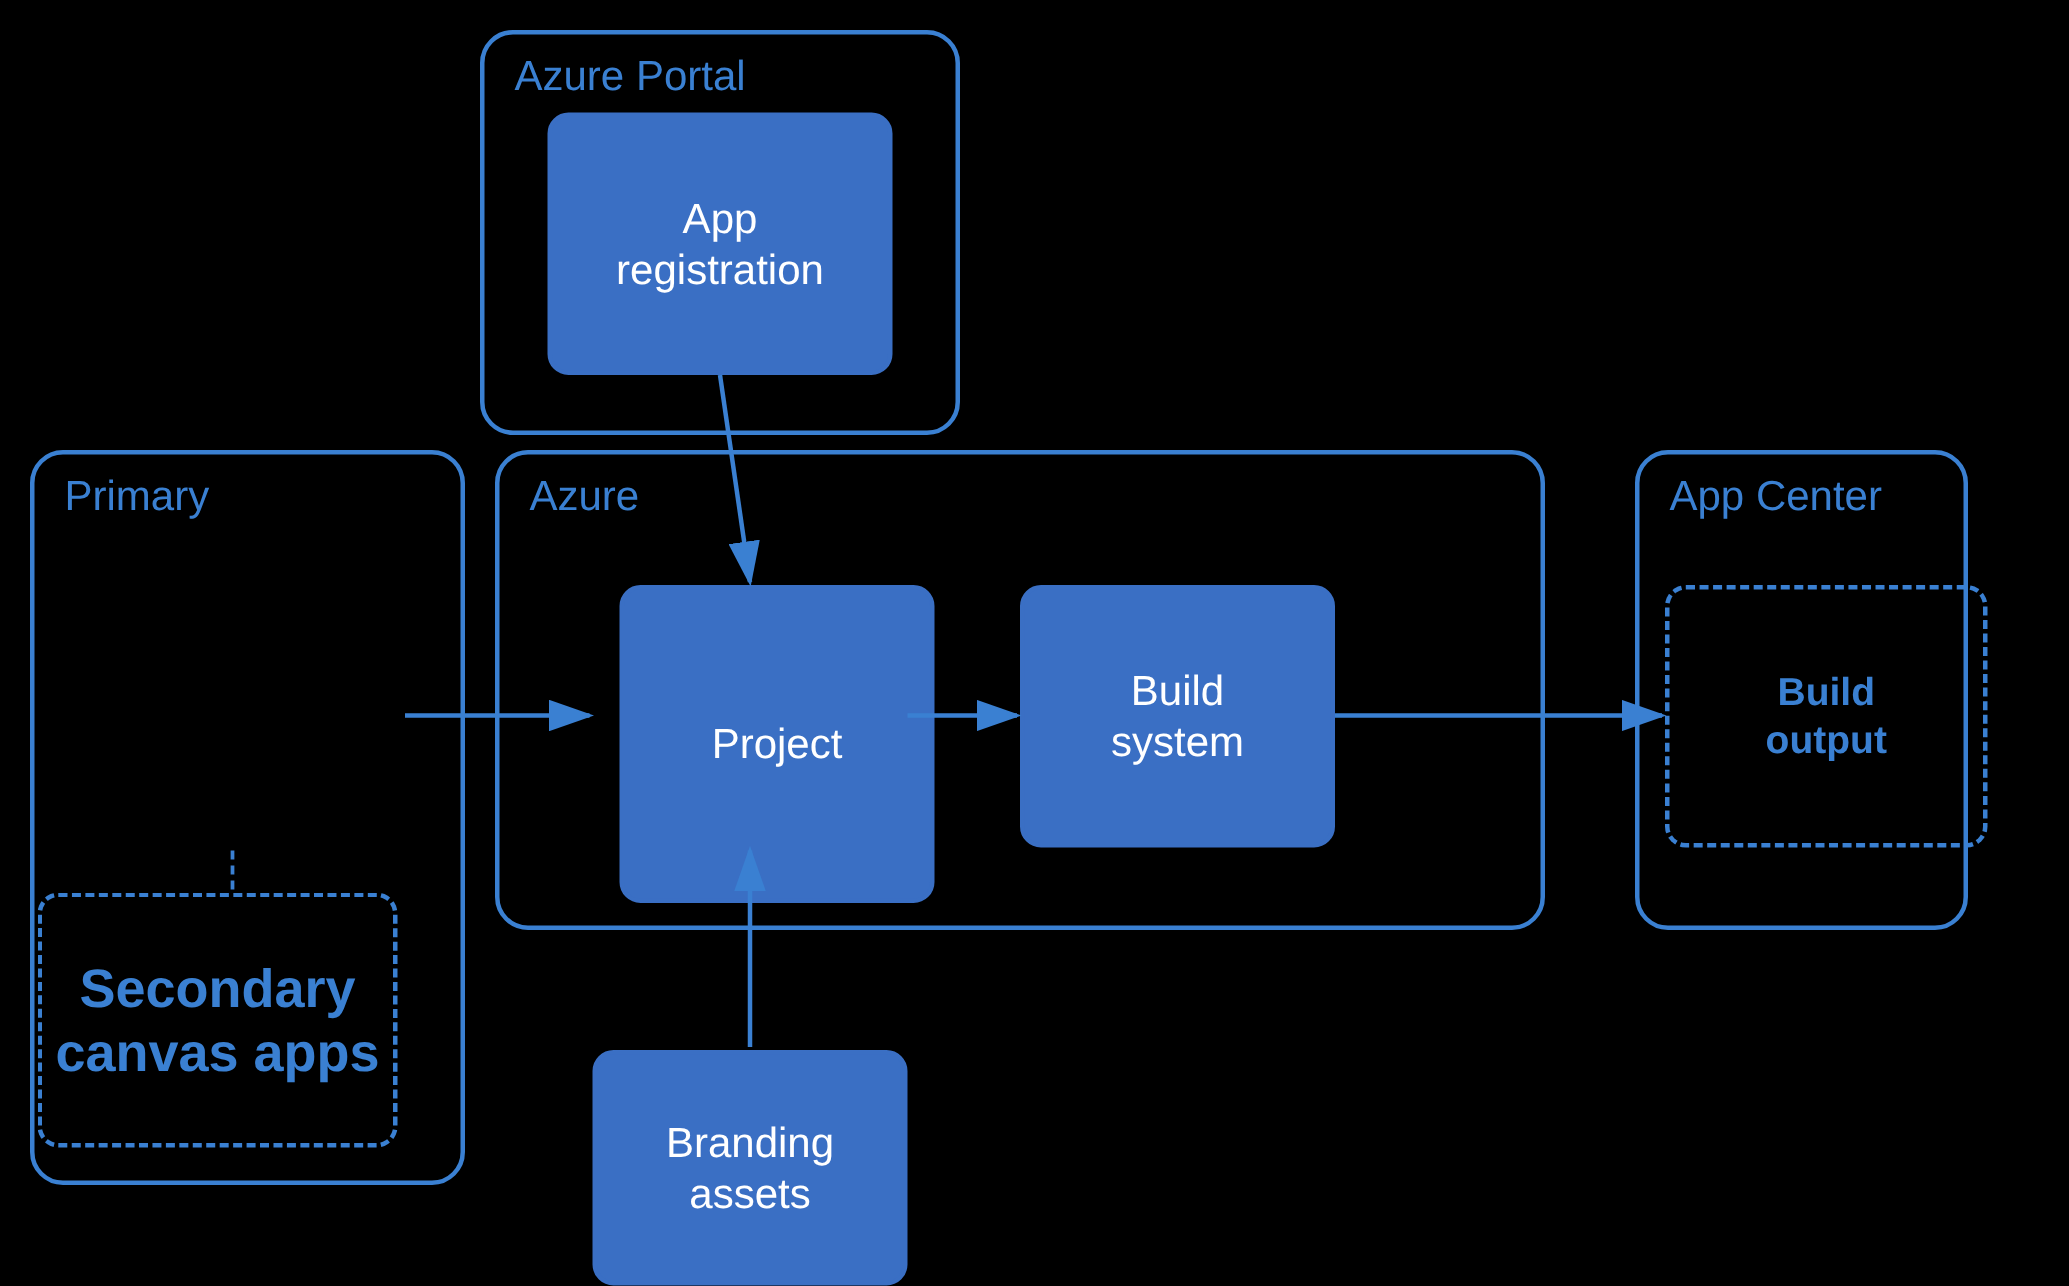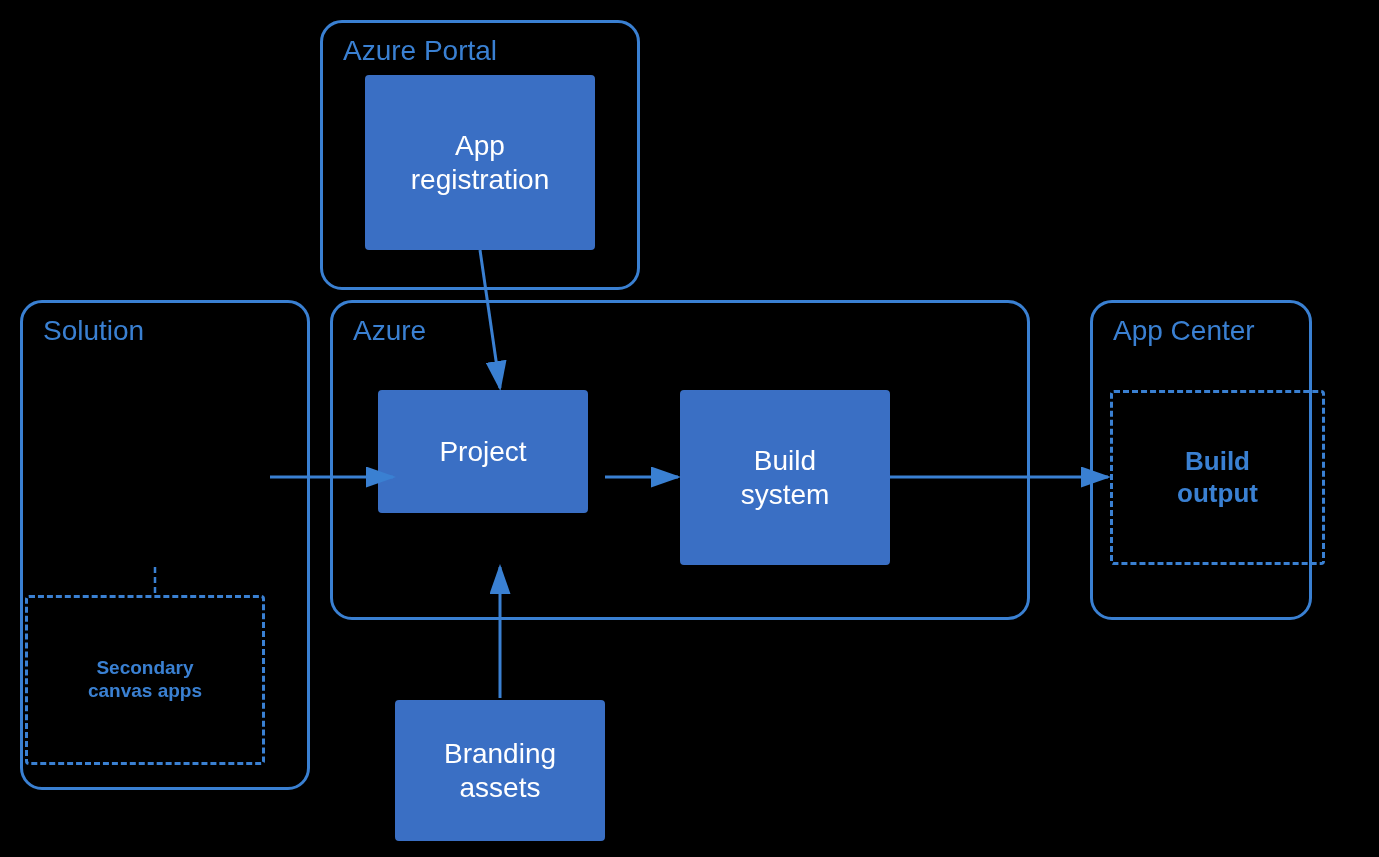--- a/index.html
+++ b/index.html
@@ -15,41 +15,41 @@
     .diagram-container {
       position: absolute;
       top: 0; left: 0;
       width: 1379px;
       height: 857px;
     }
 
     
     .box {
       position: absolute;
-      border-radius: 4px;
+      border-radius: 14px;
       display: flex;
       align-items: center;
       justify-content: center;
       text-align: center;
       font-size: 28px;
       font-weight: 500;
       color: #fff;
       line-height: 1.2;
     }
 
     .box-solid {
       background: #3a6fc4;
       border: 3px solid #3a6fc4;
     }
 
     .box-dashed {
       background: transparent;
       border: 3px dashed #3a80d2;
       color: #3a80d2;
-      font-size: 19px;
+      font-size: 36px;
       font-weight: 600;
     }
 
     
     .group {
       position: absolute;
       border-radius: 22px;
     }
 
     .group-solid {
@@ -78,21 +78,21 @@
 </head>
 <body>
 
 <div class="diagram-container">
 
   <div class="group group-solid" style="left:320px; top:20px; width:320px; height:270px;">
     <span class="group-label">Azure Portal</span>
   </div>
 
   <div class="group group-solid" style="left:20px; top:300px; width:290px; height:490px;">
-    <span class="group-label">Solution</span>
+    <span class="group-label">Primary</span>
   </div>
 
   <div class="group group-solid" style="left:330px; top:300px; width:700px; height:320px;">
     <span class="group-label">Azure</span>
   </div>
 
   <div class="group group-solid" style="left:1090px; top:300px; width:222px; height:320px;">
     <span class="group-label">App Center</span>
   </div>
 
@@ -100,30 +100,30 @@
     <span style="white-space:pre-line;">App
 registration</span>
   </div>
 
 
   <div class="box box-dashed" style="left:25px; top:595px; width:240px; height:170px; white-space: pre-line;">
     <span style="white-space:pre-line;">Secondary
 canvas apps</span>
   </div>
 
-  <div class="box box-solid" style="left:378px; top:390px; width:210px; height:123px;">
+  <div class="box box-solid" style="left:413px; top:390px; width:210px; height:212px;">
     <span>Project</span>
   </div>
 
   <div class="box box-solid" style="left:680px; top:390px; width:210px; height:175px; white-space:pre-line;">
     <span style="white-space:pre-line;">Build
 system</span>
   </div>
 
-  <div class="box box-solid" style="left:395px; top:700px; width:210px; height:141px; white-space:pre-line;">
+  <div class="box box-solid" style="left:395px; top:700px; width:210px; height:157px; white-space:pre-line;">
     <span style="white-space:pre-line;">Branding
 assets</span>
   </div>
 
   <div class="box box-dashed" style="left:1110px; top:390px; width:215px; height:175px; white-space:pre-line; font-size:26px;">
     <span style="white-space:pre-line;">Build
 output</span>
   </div>
 
   <svg class="arrows-svg">

